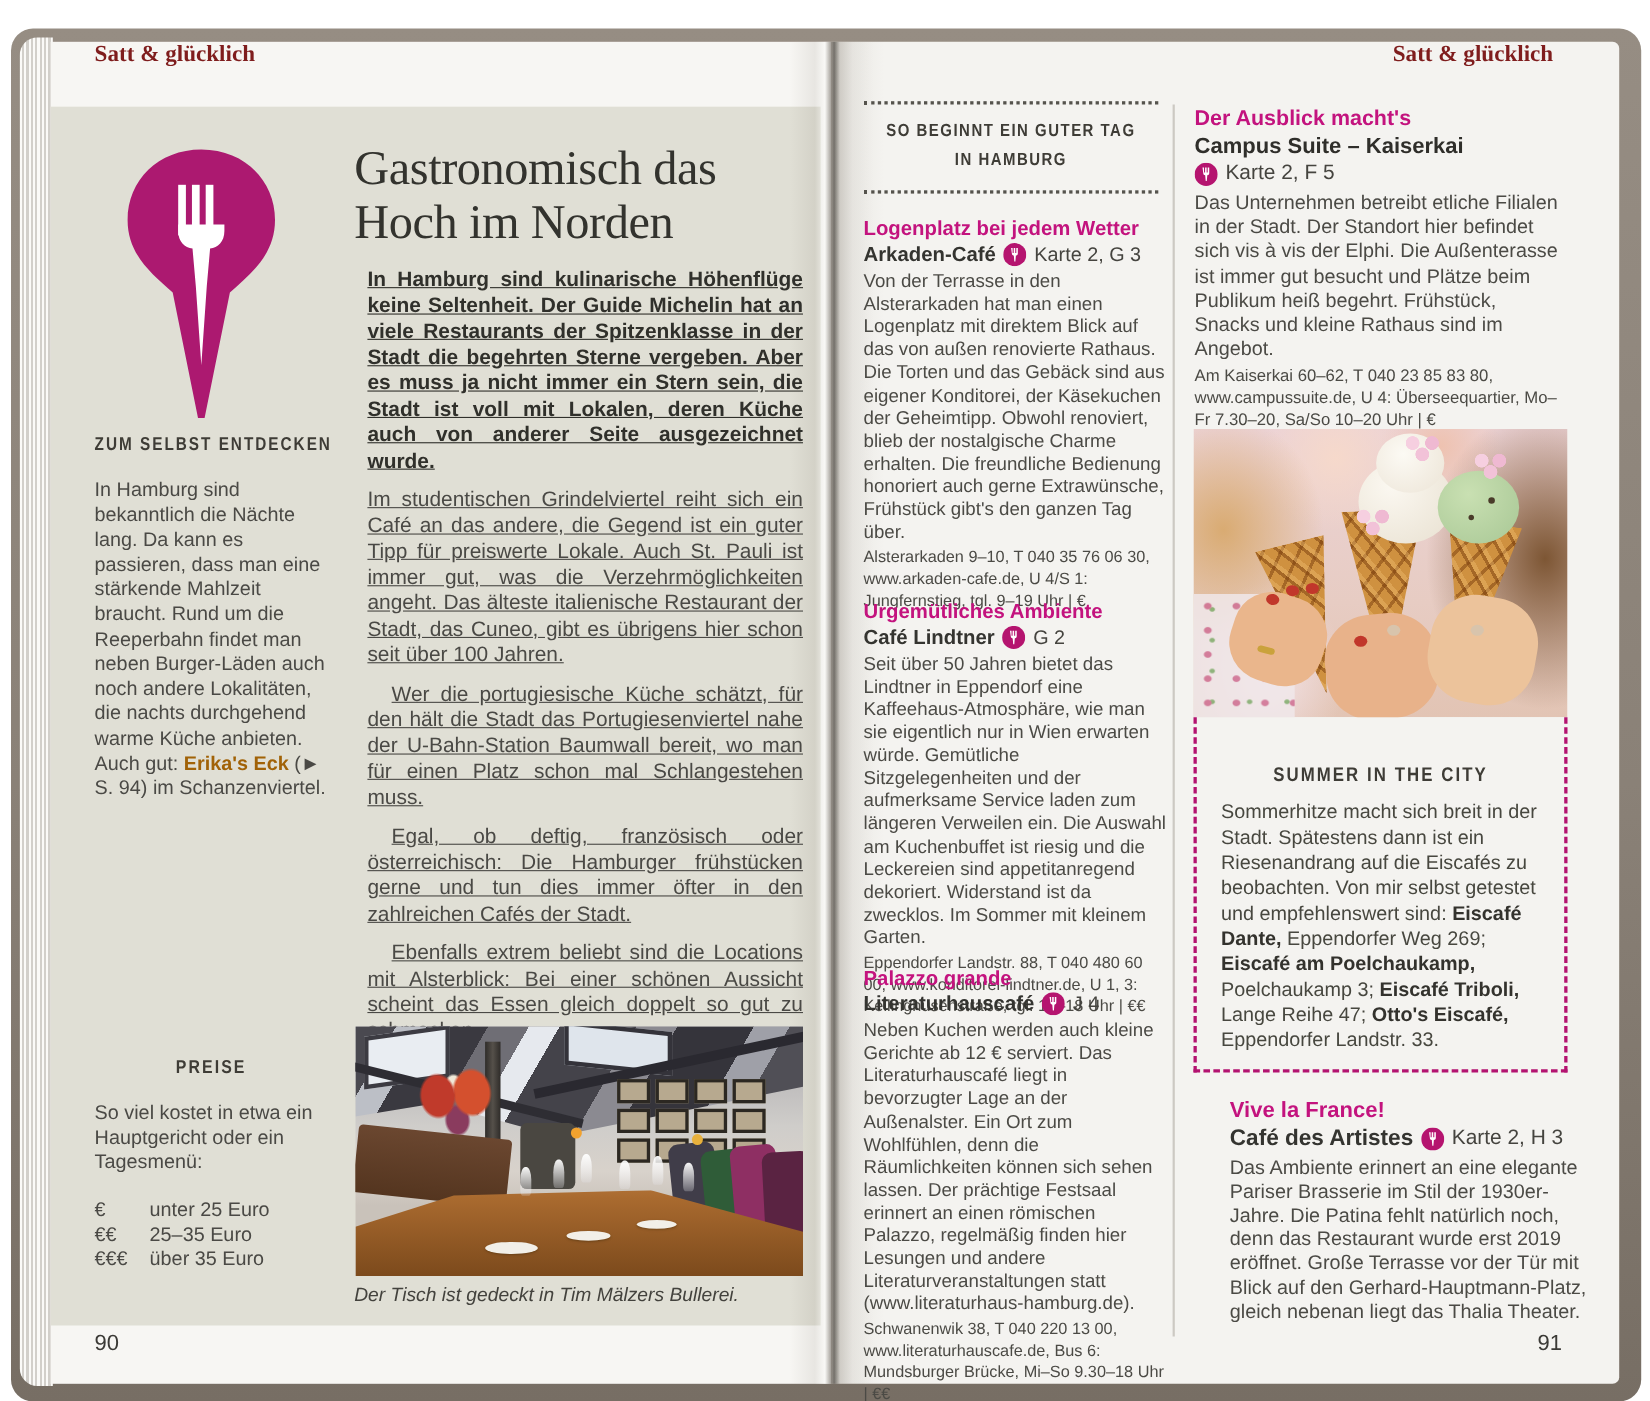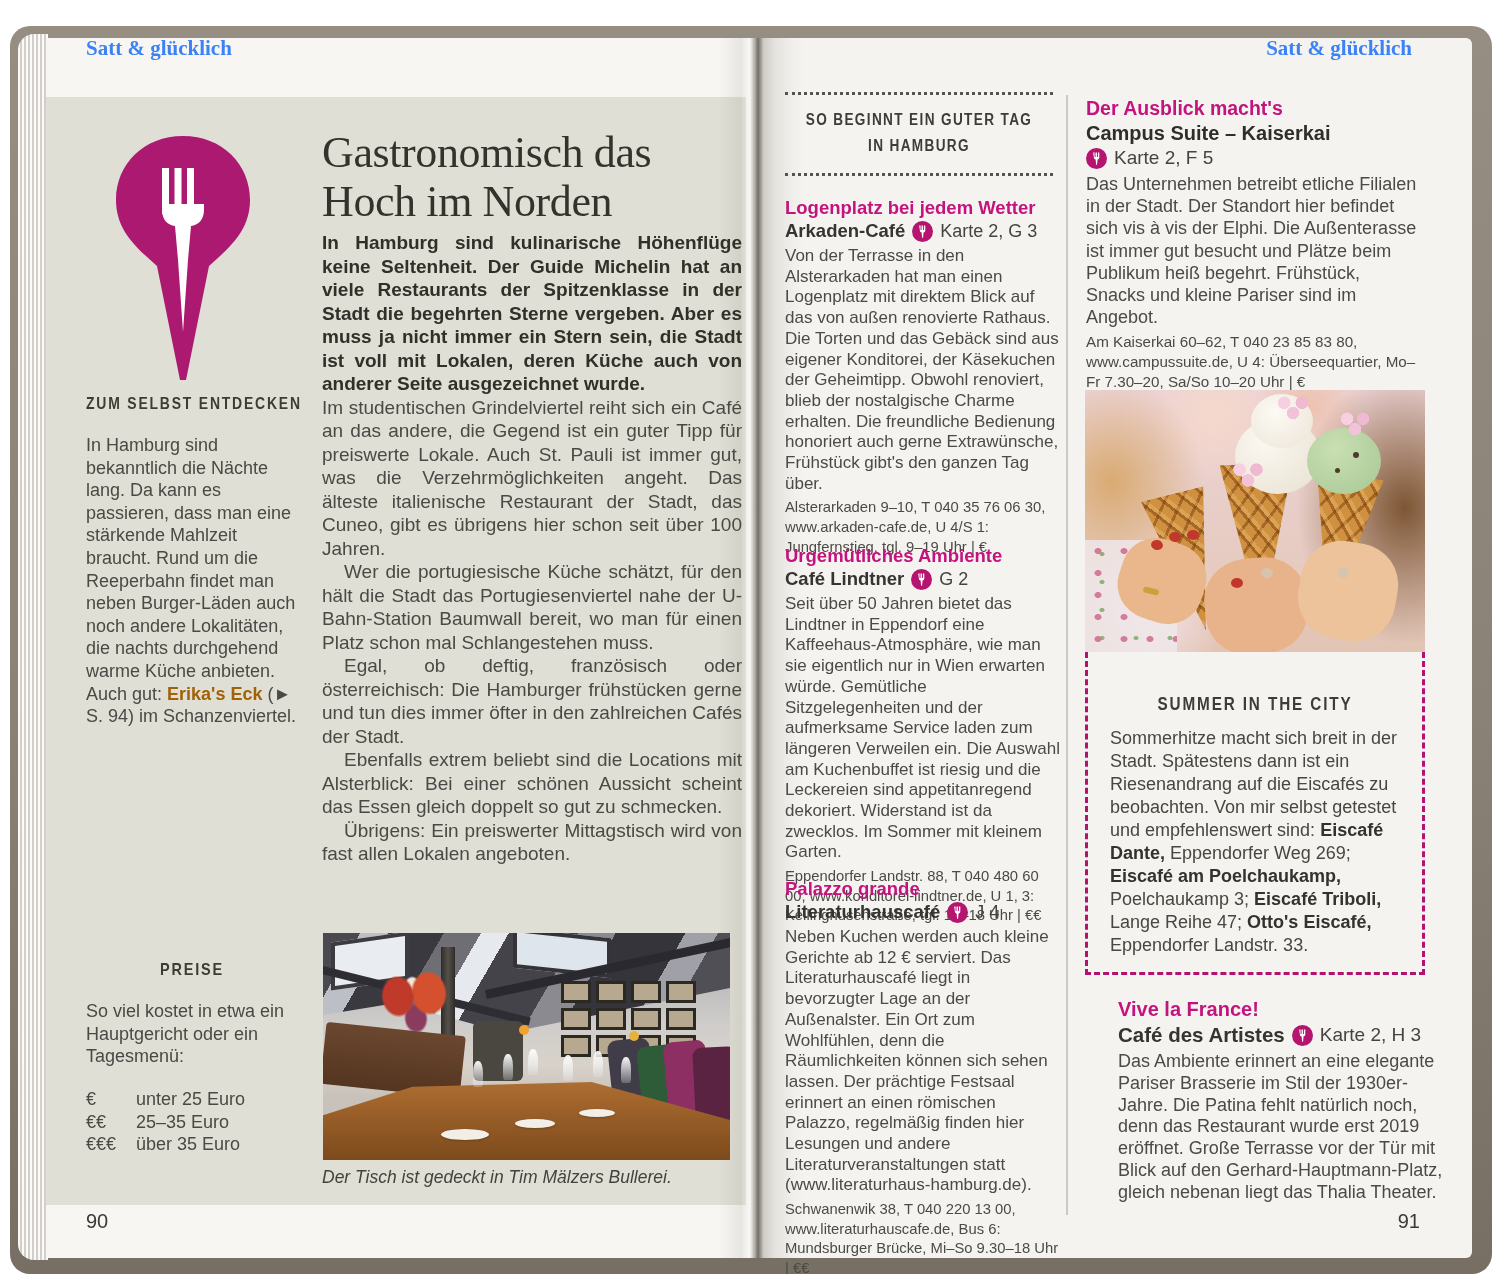--- a/index.html
+++ b/index.html
@@ -13,27 +13,27 @@
               background:repeating-linear-gradient(90deg,#fbfaf8 0 2px,#d2cfca 2px 4px);}
   .page-left-bg{left:46px;top:38px;width:710px;height:1220px;background:#f7f6f3;}
   .page-right-bg{left:756px;top:38px;width:716px;height:1220px;border-radius:0 6px 6px 0;
                  background:linear-gradient(90deg,#e5e3de 0px,#f4f3f0 48px);}
   .gutter{left:718px;top:38px;width:76px;height:1220px;pointer-events:none;
           background:linear-gradient(90deg,rgba(120,112,100,0) 0%,rgba(120,112,100,.12) 30%,
            rgba(250,250,248,.55) 42%,rgba(70,62,52,.5) 50%,rgba(40,35,28,.6) 53%,
            rgba(120,112,100,.22) 60%,rgba(120,112,100,.05) 75%,rgba(120,112,100,0) 100%);}
   .beige-panel{left:46px;top:97px;width:700px;height:1108px;background:#e0dfd5;}
   
-  .pg-header{font-family:"Liberation Serif",serif;font-weight:bold;font-size:21px;color:#3b82f6;}
+  .pg-header{font-family:"Liberation Serif",serif;font-weight:bold;font-size:21px;color:#7f1d1d;}
   .caps{display:inline-block;font-weight:700;letter-spacing:2.2px;color:#3e3c36;
         transform:scaleX(.82);transform-origin:left bottom;white-space:nowrap;font-size:17px;}
   .caps-c{display:block;text-align:center;transform:scaleX(.85);transform-origin:center bottom;}
   .title{font-family:"Liberation Serif",serif;font-size:44px;line-height:49px;color:#33332e;letter-spacing:-.4px;}
   .article{font-size:19px;line-height:23.5px;text-align:justify;hyphens:auto;}
-  .article p{margin:0;}
+  .article p{margin:12px;text-decoration:underline;}
   .article p.lead{font-weight:bold;color:#30302b;}
   .article p.body-p{color:#4a4945;}
   .article p.body-p + p.body-p{text-indent:22px;}
   .side-text{font-size:18px;line-height:22.6px;color:#4a4945;}
   .side-text b{color:#a16207;}
   .price-row{display:flex;font-size:18px;line-height:22.5px;color:#4a4945;}
   .price-sym{width:50px;flex:none;}
   .caption{font-style:italic;font-size:17.5px;color:#43423d;}
   .pagenum{font-size:20px;color:#3b3a36;}
   .colrule{width:2px;background:#ccc9c3;}
@@ -274,21 +274,21 @@
   <div class="abs entry c2" style="left:1086px;top:96px;width:338px;">
     <div class="cat">Der Ausblick macht's</div>
     <div class="ename" style="font-size:20px;line-height:25px;color:#2f2e2a;">Campus Suite – Kaiserkai</div>
     <div class="nameline">
       <svg class="badge" viewBox="0 0 24 24">
         <circle cx="12" cy="12" r="12" fill="#b5146f"></circle>
         <path d="M8.2 5h1.6v5.2h1.1V5h1.6v5.2h1.1V5h1.6v5.8c0 1.2-.8 2-2 2.2l-.55 6h-1.1l-.55-6c-1.2-.2-2-1-2-2.2Z" fill="#fff"></path>
       </svg>
       <span class="emap">Karte 2, F 5</span>
     </div>
-    <div class="ebody">Das Unternehmen betreibt etliche Filialen in der Stadt. Der Standort hier befindet sich vis à vis der Elphi. Die Außenterasse ist immer gut besucht und Plätze beim Publikum heiß begehrt. Frühstück, Snacks und kleine Pariser sind im Angebot.</div>
+    <div class="ebody">Das Unternehmen betreibt etliche Filialen in der Stadt. Der Standort hier befindet sich vis à vis der Elphi. Die Außenterasse ist immer gut besucht und Plätze beim Publikum heiß begehrt. Frühstück, Snacks und kleine Rathaus sind im Angebot.</div>
     <div class="einfo">Am Kaiserkai 60–62, T 040 23 85 83 80, www.campussuite.de, U 4: Überseequartier, Mo–Fr 7.30–20, Sa/So 10–20 Uhr | €</div>
   </div>
 
   <div class="abs photo" style="left:1085px;top:390px;width:340px;height:262px;">
     <div class="abs ic-bg"></div>
     <div class="abs ic-blouse"></div>
     <div class="abs ic-cone" style="left:64px;top:102px;width:80px;height:140px;transform:rotate(-14deg);"></div>
     <div class="abs ic-cone" style="left:212px;top:84px;width:84px;height:146px;transform:rotate(9deg);"></div>
     <div class="abs ic-cone" style="left:128px;top:74px;width:92px;height:158px;transform:rotate(-2deg);"></div>
     <div class="abs ic-scoop" style="left:150px;top:28px;width:86px;height:76px;background:radial-gradient(circle at 35% 30%,#fbf8f1,#e8e0d0);"></div>

